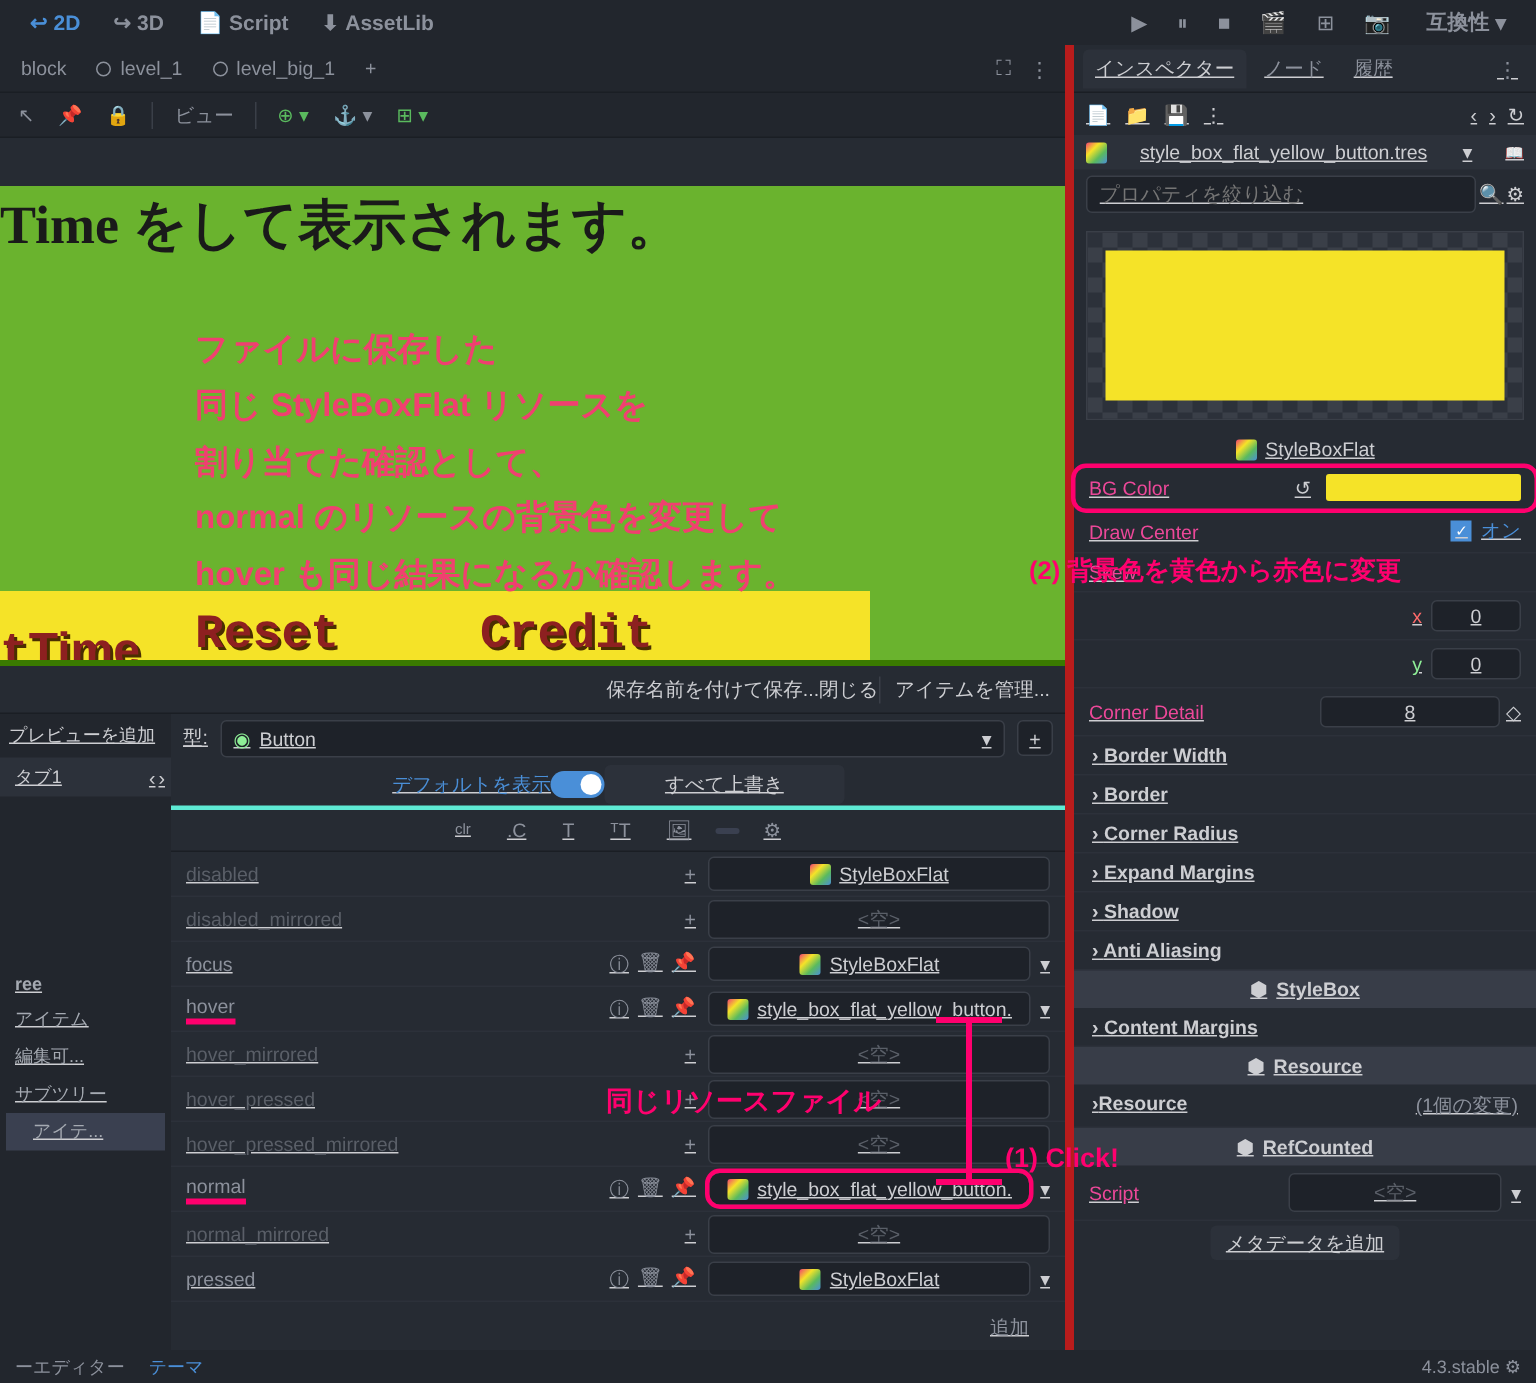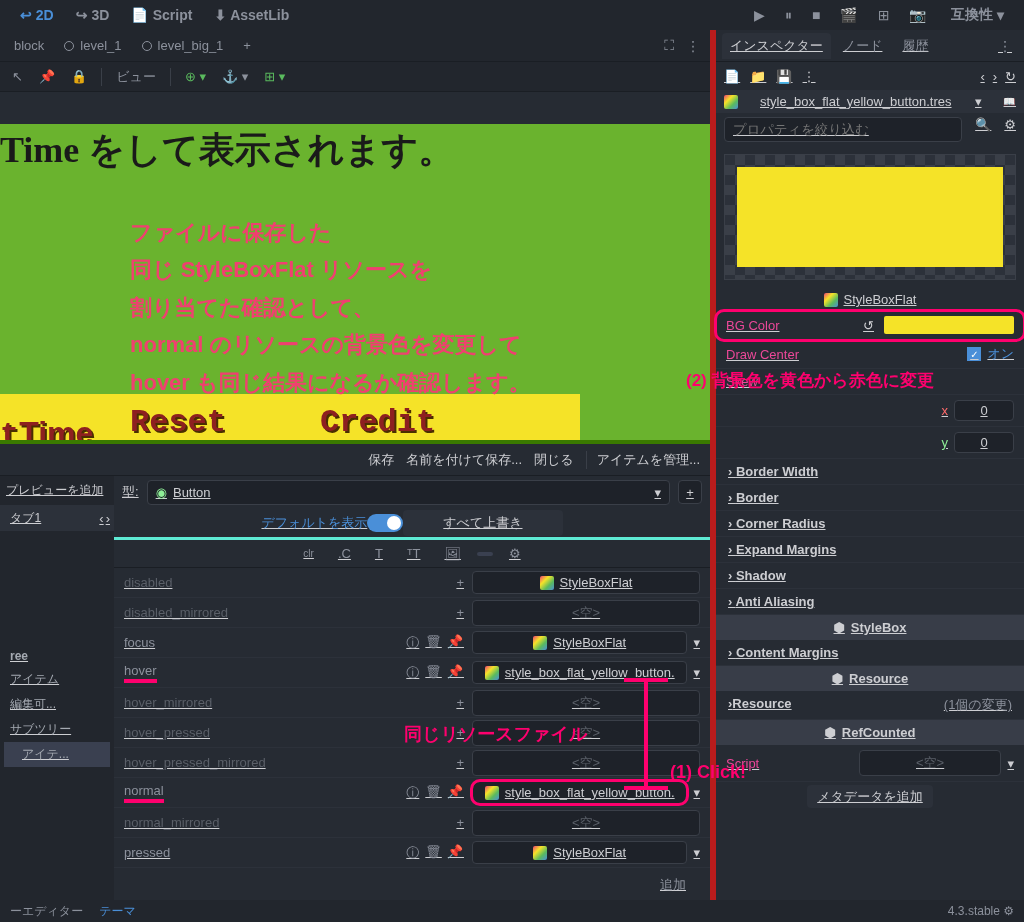--- a/index.html
+++ b/index.html
@@ -25,21 +25,21 @@
 .yellow-bar { position: absolute; background: #f5e328; height: 60px; left: 0; width: 580px; top: 270px; }
 .bottom-panel { flex: 1; background: #262b33; display: flex; text-decoration: underline; }
 .bottom-left { width: 114px; background: #22262d; display: flex; flex-direction: column; }
 .tree-tabs { display: flex; align-items: center; height: 26px; background: #2c313a; }
 .tree-tab { padding: 4px 10px; font-size: 12px; flex: 1; }
 .tree-nav { display: flex; gap: 2px; padding: 0 4px; }
 .tree-content { padding: 4px; font-size: 12px; color: #a5aab2; }
 .tree-item { padding: 4px 6px; }
 .tree-item.selected { background: #3a4050; }
 .bottom-right { flex: 1; display: flex; flex-direction: column; }
-.panel-toolbar { height: 32px; display: flex; align-items: center; justify-content: flex-end; gap: 12px; padding: 0 10px; font-size: 13px; color: #cdced2; border-bottom: 1px solid #1a1e24; }
+.panel-toolbar { height: 32px; display: flex; align-items: center; justify-content: flex-end; padding: 0 10px; font-size: 13px; color: #cdced2; border-bottom: 1px solid #1a1e24; }
 .type-row { height: 32px; display: flex; align-items: center; padding: 0 8px; gap: 8px; }
 .type-select { flex: 1; background: #1e2229; border: 1px solid #3a3f48; border-radius: 4px; padding: 4px 8px; display: flex; align-items: center; gap: 6px; }
 .plus-btn { background: #1e2229; border: 1px solid #3a3f48; border-radius: 4px; width: 24px; height: 24px; display: flex; align-items: center; justify-content: center; }
 .default-row { height: 32px; display: flex; align-items: center; justify-content: center; padding: 0 10px; border-bottom: 3px solid #5eead4; }
 .toggle { width: 36px; height: 18px; background: #4a8fd8; border-radius: 9px; position: relative; }
 .toggle::after { content: ''; position: absolute; width: 14px; height: 14px; background: #fff; border-radius: 50%; right: 2px; top: 2px; }
 .overwrite-btn { padding: 4px 40px; background: #2c313a; border-radius: 4px; }
 .icon-row { height: 28px; display: flex; align-items: center; justify-content: center; gap: 8px; border-bottom: 1px solid #1a1e24; }
 .icon-row .ir-icon { padding: 2px 8px; color: #8c919c; }
 .icon-row .ir-icon.active { background: #3a4050; border-radius: 3px; }
@@ -53,21 +53,21 @@
 .red-outline { outline: 3px solid #ff006e; outline-offset: -1px; border-radius: 8px; }
 .red-underline { border-bottom: 4px solid #ff006e; padding-bottom: 1px; display: inline-block; }
 .annotation { position: absolute; color: #ff006e; font-weight: bold; font-size: 18px; }
 .inspector { width: 314px; background: #262b33; display: flex; flex-direction: column; border-left: 6px solid #b91c1c; text-decoration: underline; }
 .insp-tabs { height: 32px; display: flex; align-items: center; gap: 4px; padding: 0 6px; border-bottom: 1px solid #1a1e24; }
 .insp-tab { padding: 4px 8px; font-size: 13px; color: #8c919c; }
 .insp-tab.active { color: #cdced2; background: #2c313a; border-radius: 4px 4px 0 0; }
 .insp-toolbar { height: 28px; display: flex; align-items: center; justify-content: space-between; padding: 0 8px; }
 .insp-toolbar-left { display: flex; gap: 10px; }
 .resource-row { padding: 4px 8px; display: flex; align-items: center; gap: 22px; background: #2c313a; }
-.filter-row { padding: 4px 8px; display: flex; gap: 13px; }
+.filter-row { padding: 4px 8px; display: flex; align-items: center; gap: 2px; }
 .filter-input { flex: 1; background: #1e2229; border: 1px solid #3a3f48; border-radius: 4px; padding: 4px 8px; color: #8c919c; }
 .preview-box { margin: 8px; border: 1px solid #3a3f48; position: relative; }
 .checker { background-image: repeating-conic-gradient(#3a3f48 0% 25%, #2c313a 0% 50%); background-size: 20px 20px; padding: 12px; }
 .yellow-rect { background: #f5e328; height: 100px; }
 .preview-label { text-align: center; padding: 4px; display: flex; align-items: center; justify-content: center; gap: 6px; }
 .insp-prop { display: flex; align-items: center; padding: 5px 10px; border-bottom: 1px solid #2c313a; }
 .insp-prop-name { flex: 1; color: #ec4899; }
 .color-swatch { width: 130px; height: 18px; background: #f5e328; border-radius: 2px; }
 .checkbox { width: 14px; height: 14px; background: #4a8fd8; display: inline-flex; align-items: center; justify-content: center; color: #fff; font-size: 10px; }
 .num-input { background: #1e2229; border: 1px solid #3a3f48; border-radius: 4px; padding: 2px 6px; width: 60px; text-align: center; }
@@ -374,20 +374,25 @@
     <div class="insp-prop">
       <span style="flex:1"></span>
       <span style="color:#ff6b6b; margin-right:6px">x</span>
       <span class="num-input">0</span>
     </div>
     <div class="insp-prop">
       <span style="flex:1"></span>
       <span style="color:#8eef97; margin-right:6px">y</span>
       <span class="num-input">0</span>
     </div>
+    <div class="insp-prop">
+      <span class="insp-prop-name">Corner Detail</span>
+      <span class="num-input" style="width:120px">8</span>
+      <span style="margin-left:4px">◇</span>
+    </div>
     <div class="fold-row">› <span>Border Width</span></div>
     <div class="fold-row">› <span>Border</span></div>
     <div class="fold-row">› <span>Corner Radius</span></div>
     <div class="fold-row">› <span>Expand Margins</span></div>
     <div class="fold-row">› <span>Shadow</span></div>
     <div class="fold-row">› <span>Anti Aliasing</span></div>
     <div class="section-header">⬢ <span>StyleBox</span></div>
     <div class="fold-row">› <span>Content Margins</span></div>
     <div class="section-header">⬢ <span>Resource</span></div>
     <div class="fold-row" style="display:flex">› <span>Resource</span><span style="flex:1"></span><span style="color:#8c919c; font-weight:normal">(1個の変更)</span></div>

